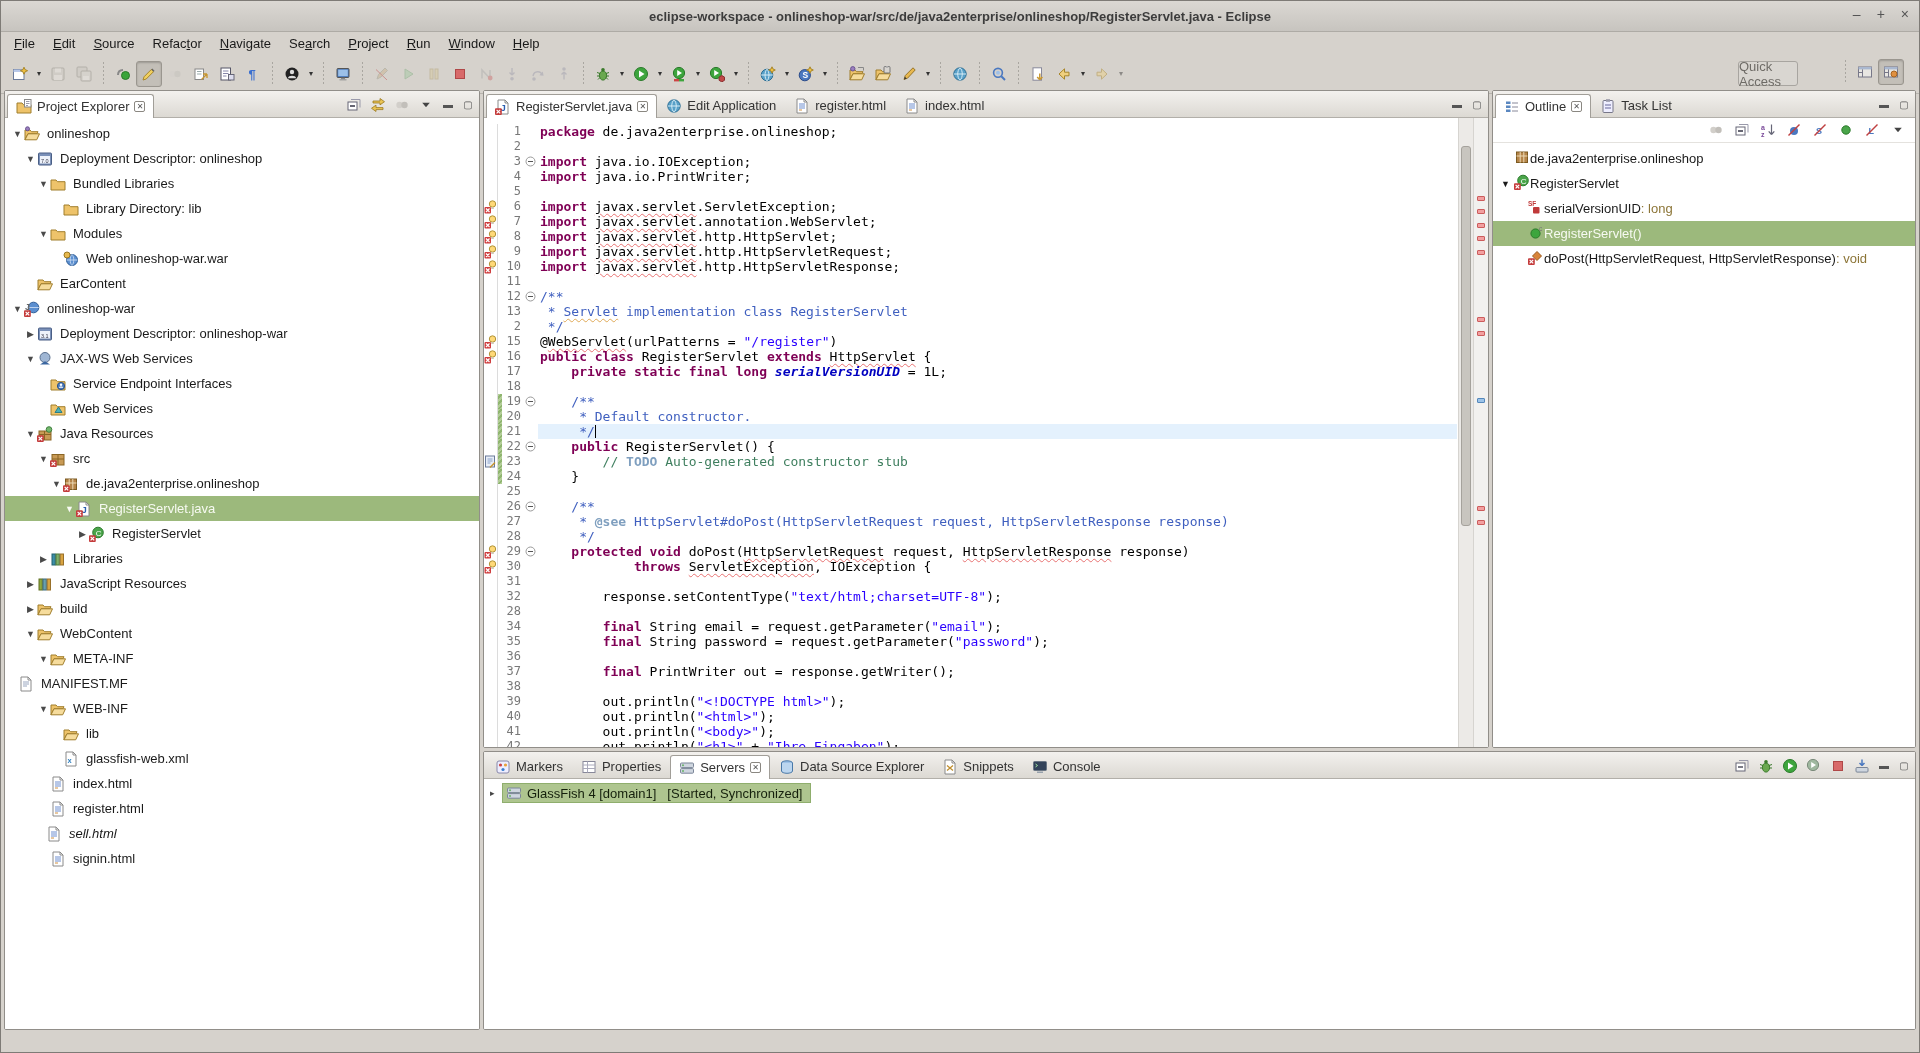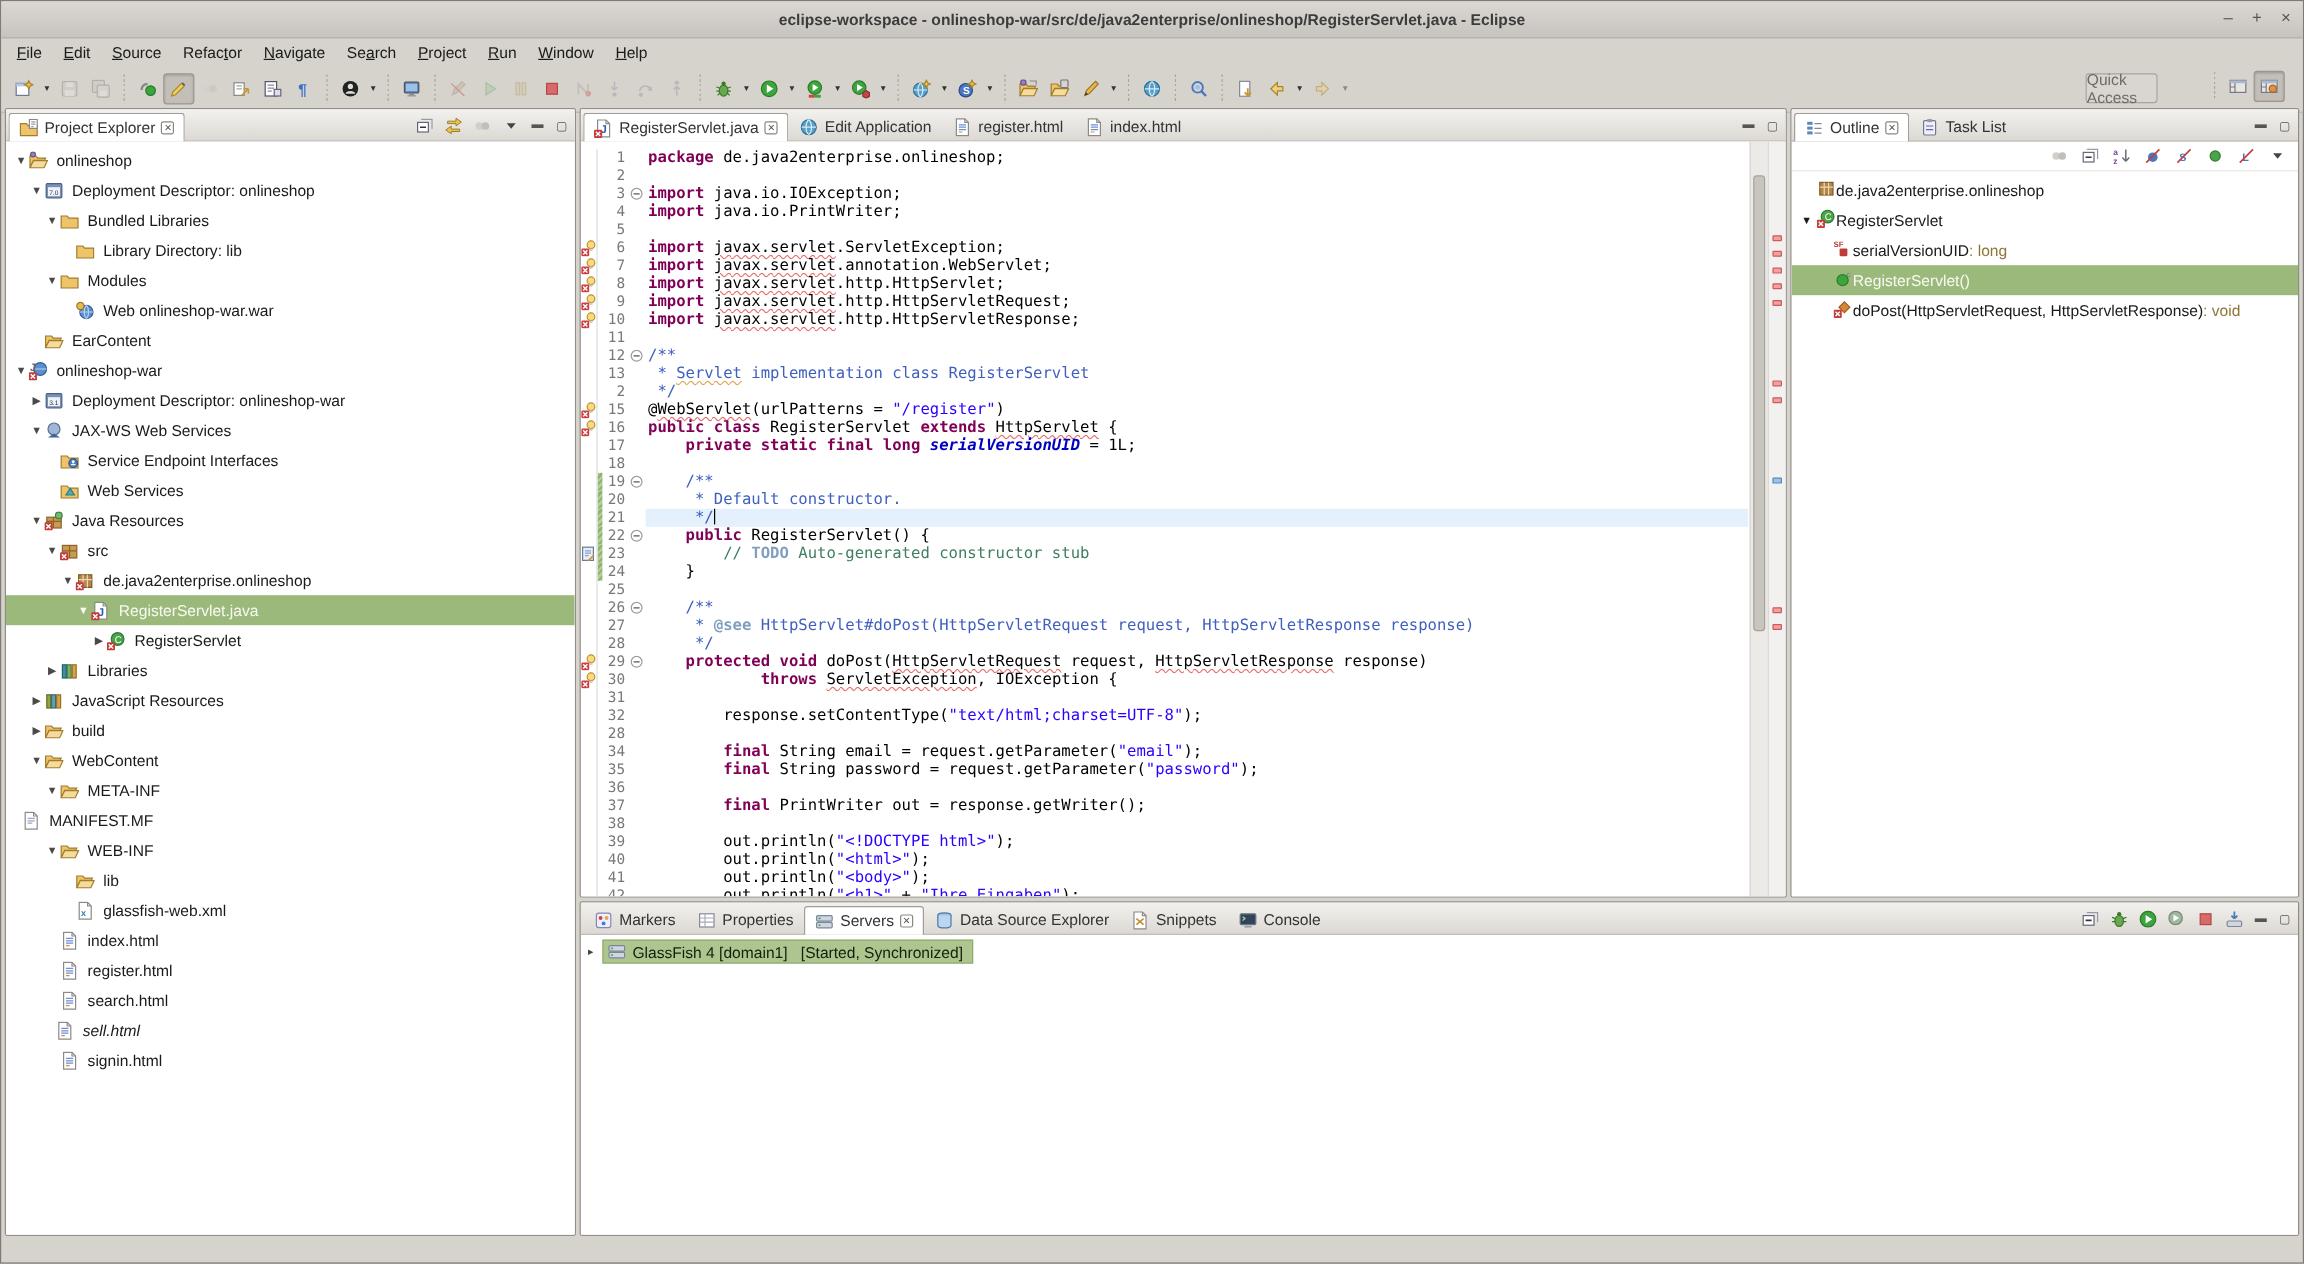--- a/index.html
+++ b/index.html
@@ -885,34 +885,20 @@
                 <svg width="16" height="16" viewBox="0 0 16 16">
                   <path d="M3 1h7l3 3v11H3z" fill="#fff" stroke="#8a8a8a"></path>
                   <path d="M10 1v3h3" fill="none" stroke="#8a8a8a"></path>
                   <path d="M5 6h6M5 8h6M5 10h6" stroke="#6f8fd0"></path>
                   <path d="M5 12h3" stroke="#d08f3f"></path>
                 </svg>
               </span>
             </span>
             <span class="tlabel">register.html</span>
           </div>
-          <div class="trow" style="padding-left: 32px;">
-            <span class="exp"></span>
-            <span class="ticn">
-              <span class="icn">
-                <svg width="16" height="16" viewBox="0 0 16 16">
-                  <path d="M3 1h7l3 3v11H3z" fill="#fff" stroke="#8a8a8a"></path>
-                  <path d="M10 1v3h3" fill="none" stroke="#8a8a8a"></path>
-                  <path d="M5 6h6M5 8h6M5 10h6" stroke="#6f8fd0"></path>
-                  <path d="M5 12h3" stroke="#d08f3f"></path>
-                </svg>
-              </span>
-            </span>
-            <span class="tlabel">search.html</span>
-          </div>
           <div class="trow" style="padding-left: 28px; font-style: italic;">
             <span class="exp"></span>
             <span class="ticn">
               <span class="icn">
                 <svg width="16" height="16" viewBox="0 0 16 16">
                   <path d="M3 1h7l3 3v11H3z" fill="#fff" stroke="#8a8a8a"></path>
                   <path d="M10 1v3h3" fill="none" stroke="#8a8a8a"></path>
                   <path d="M5 6h6M5 8h6M5 10h6" stroke="#6f8fd0"></path>
                   <path d="M5 12h3" stroke="#d08f3f"></path>
                 </svg>

